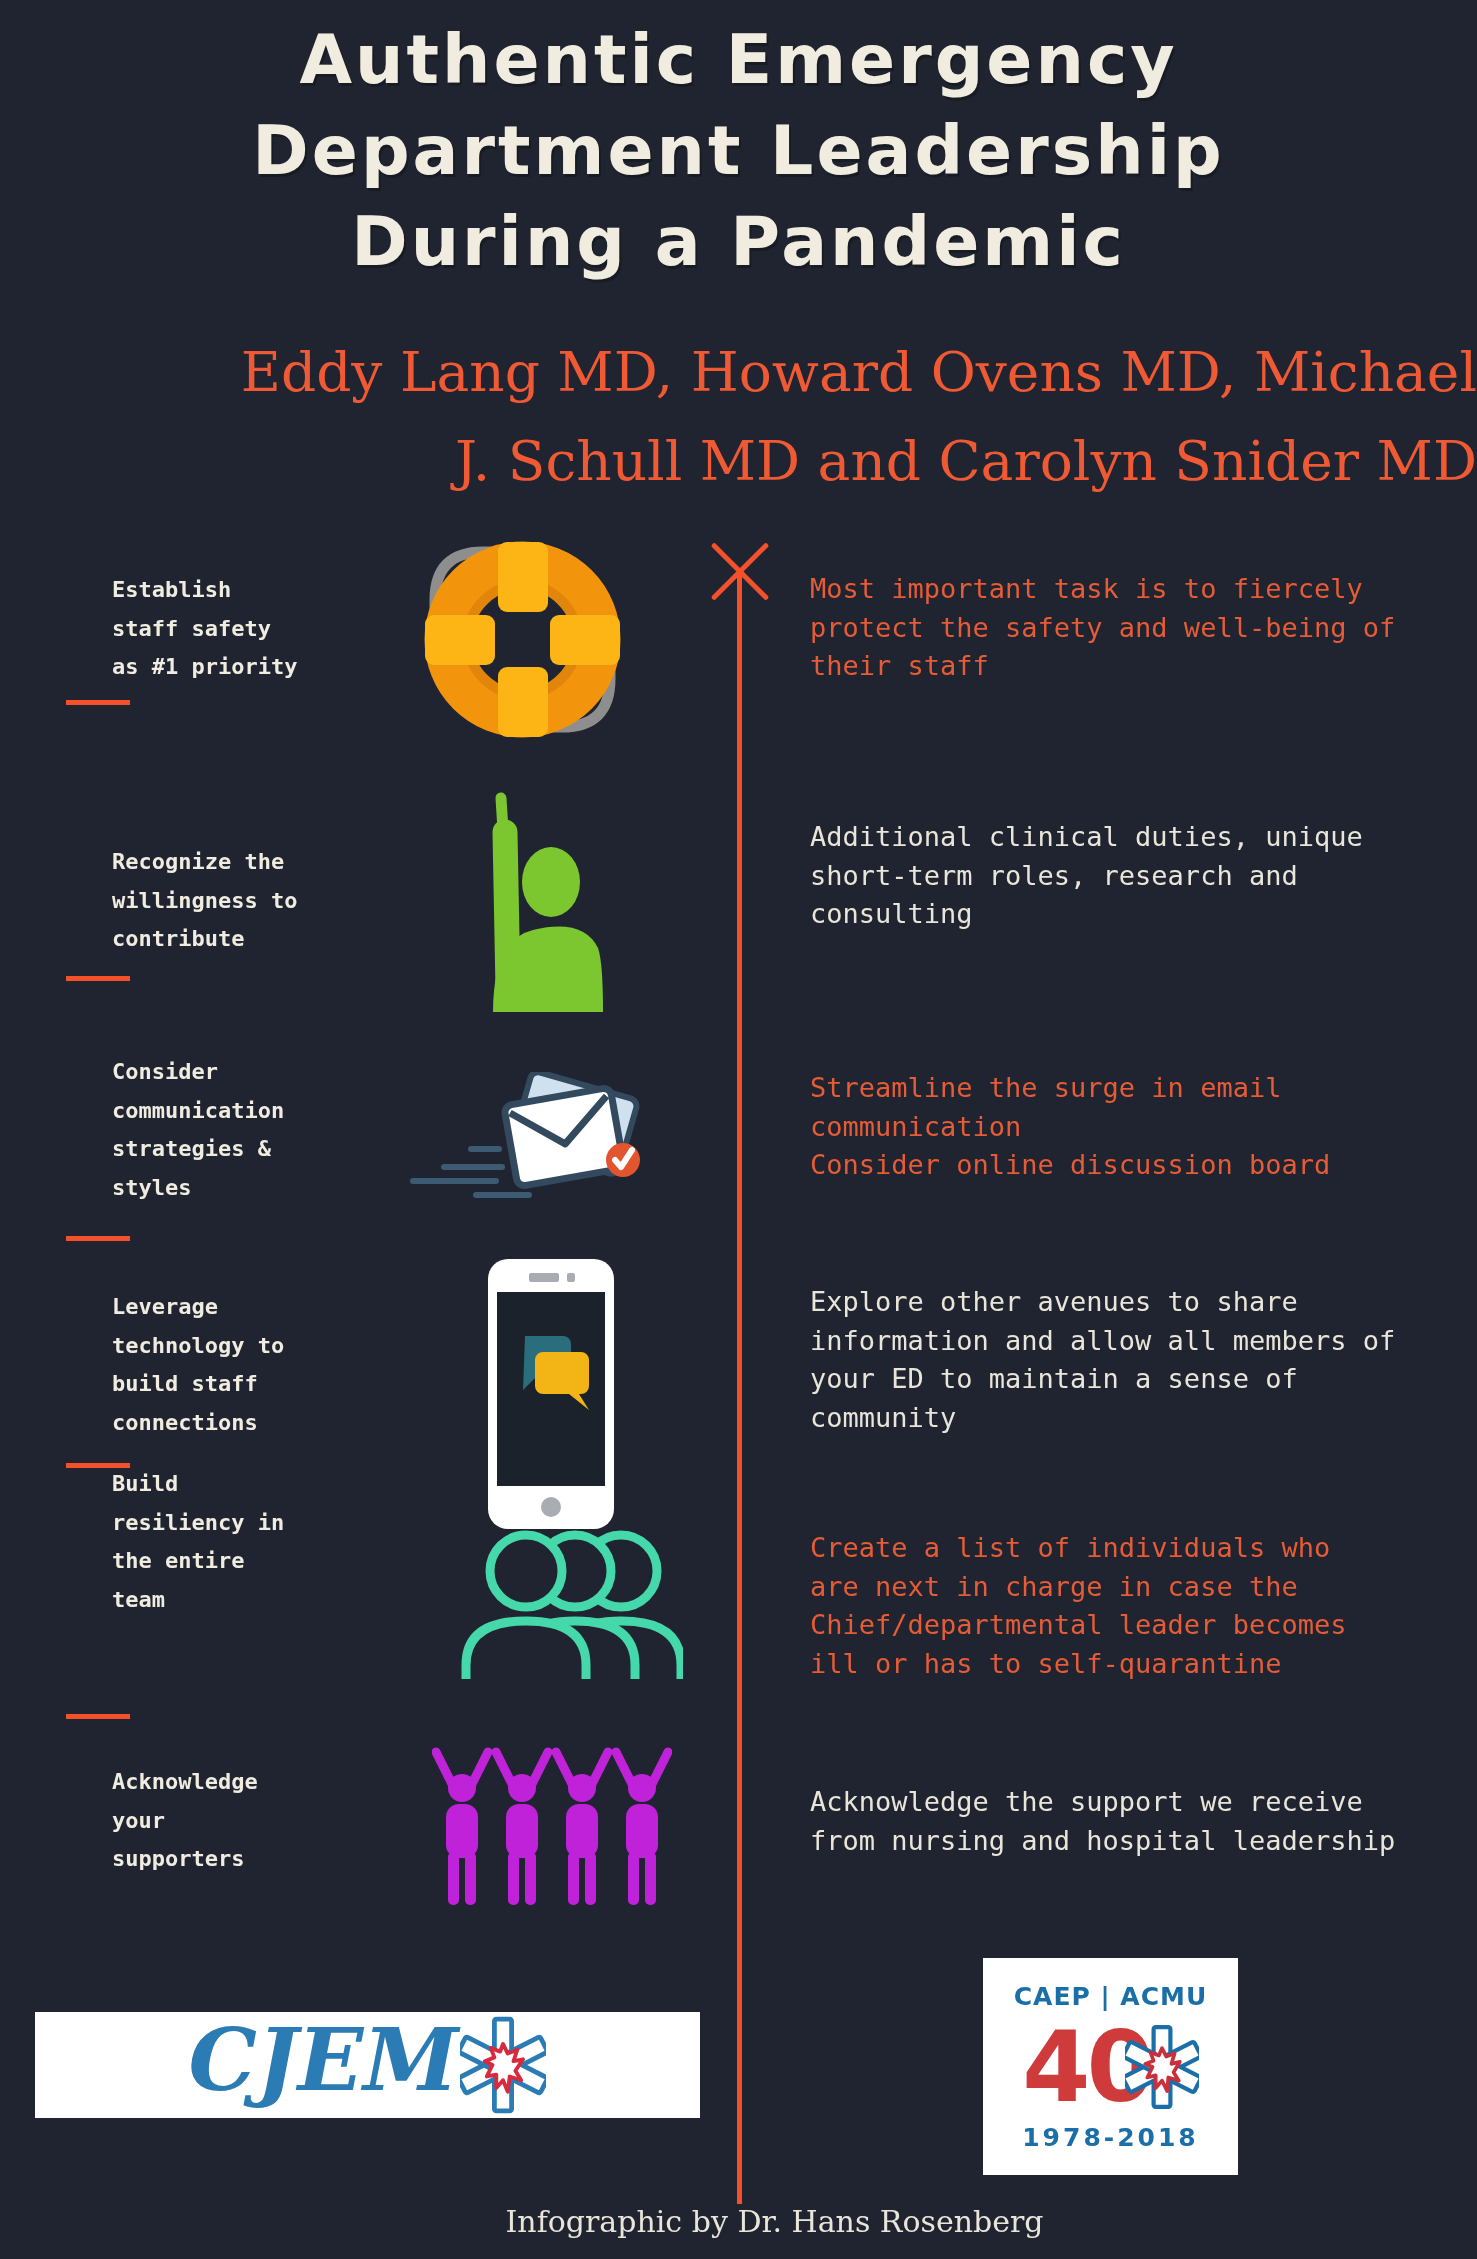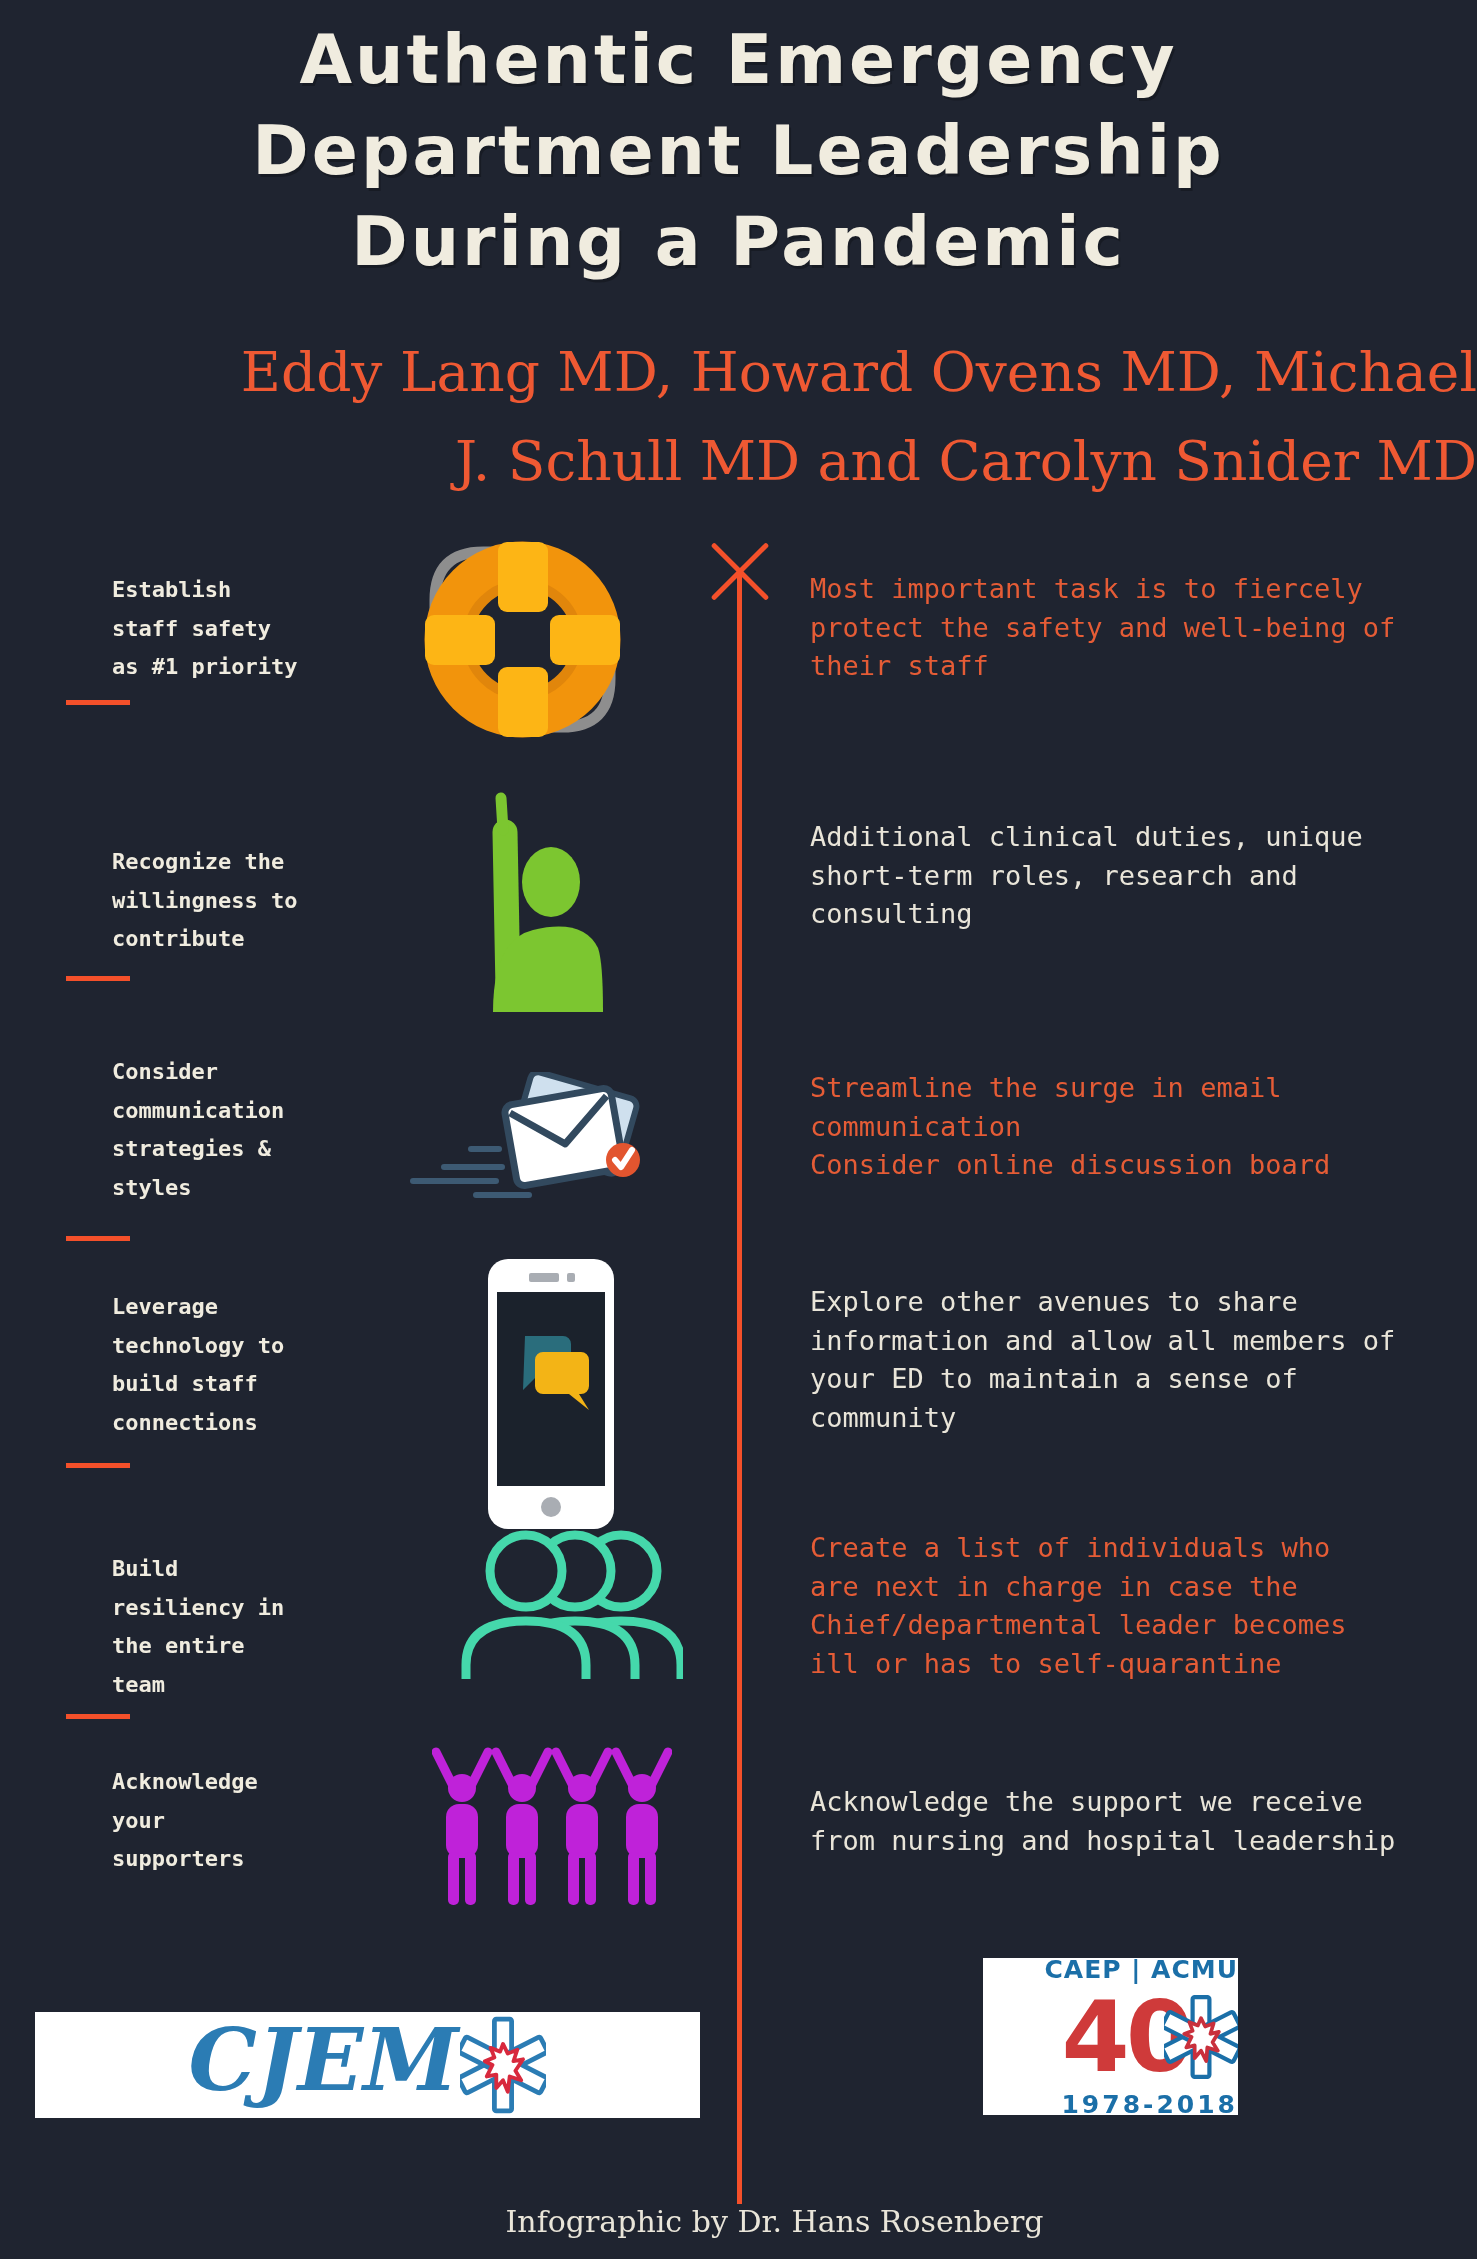--- a/index.html
+++ b/index.html
@@ -48,23 +48,23 @@
   }
   .cjem-text {
     font-family:"DejaVu Serif", "Liberation Serif", serif;
     font-style:italic; font-weight:bold; font-size:86px; color:#2b7cb4; line-height:1;
     padding-bottom:10px;
   }
   .cjem-emblem { width:86px; height:98px; }
   .cjem-emblem svg { width:100%; height:100%; }
 
   .caep-box {
-    position:absolute; left:983px; top:1958px; width:255px; height:157px;
+    position:absolute; left:983px; top:1958px; width:255px; height:217px;
     background:#ffffff; display:flex; flex-direction:column;
-    align-items:flex-end; justify-content:center; gap:4px;
+    align-items:center; justify-content:center; gap:4px;
     font-family:"DejaVu Sans", "Liberation Sans", sans-serif;
   }
   .caep-title { font-weight:bold; font-size:25px; color:#1b6fa8; letter-spacing:1px; }
   .caep-row { display:flex; align-items:center; height:104px; }
   .caep-number {
     font-weight:bold; font-size:98px; color:#cf3a3a; line-height:1; letter-spacing:-4px;
   }
   .caep-emblem { width:74px; height:84px; margin-left:-26px; }
   .caep-emblem svg { width:100%; height:100%; }
   .caep-years { font-weight:bold; font-size:25px; color:#1b6fa8; letter-spacing:3px; }
@@ -166,21 +166,21 @@
       <circle cx="64" cy="249" r="10" fill="#a9adb3"></circle>
       <path d="M38,78 h38 a8,8 0 0 1 8,8 v24 a8,8 0 0 1 -8,8 h-26 l-14,14 z" fill="#2a6d7c"></path>
       <path d="M56,94 h38 a8,8 0 0 1 8,8 v26 a8,8 0 0 1 -8,8 h-2 l10,16 -20,-16 h-26 a8,8 0 0 1 -8,-8 v-26 a8,8 0 0 1 8,-8 z" fill="#f3b416"></path>
     </svg>
   </div>
   <div class="desc cream" style="top:1283px">Explore other avenues to share
 information and allow all members of
 your ED to maintain a sense of
 community</div>
 
-  <div class="label" style="top:1550px">Build
+  <div class="label" style="top:1465px">Build
 resiliency in
 the entire
 team</div>
   <div class="underline" style="top:1714px"></div>
   <div class="icon" style="left:438px;top:1521px;width:245px;height:158px">
     <svg viewBox="0 0 245 158">
       <g stroke="#45d8ab" stroke-width="9" fill="#1f2430" stroke-linecap="round">
         <path d="M123,158 L123,144 Q123,100 183,100 Q243,100 243,144 L243,158"></path>
         <circle cx="183" cy="50" r="36"></circle>
         <path d="M77,158 L77,144 Q77,100 137,100 Q197,100 197,144 L197,158"></path>

